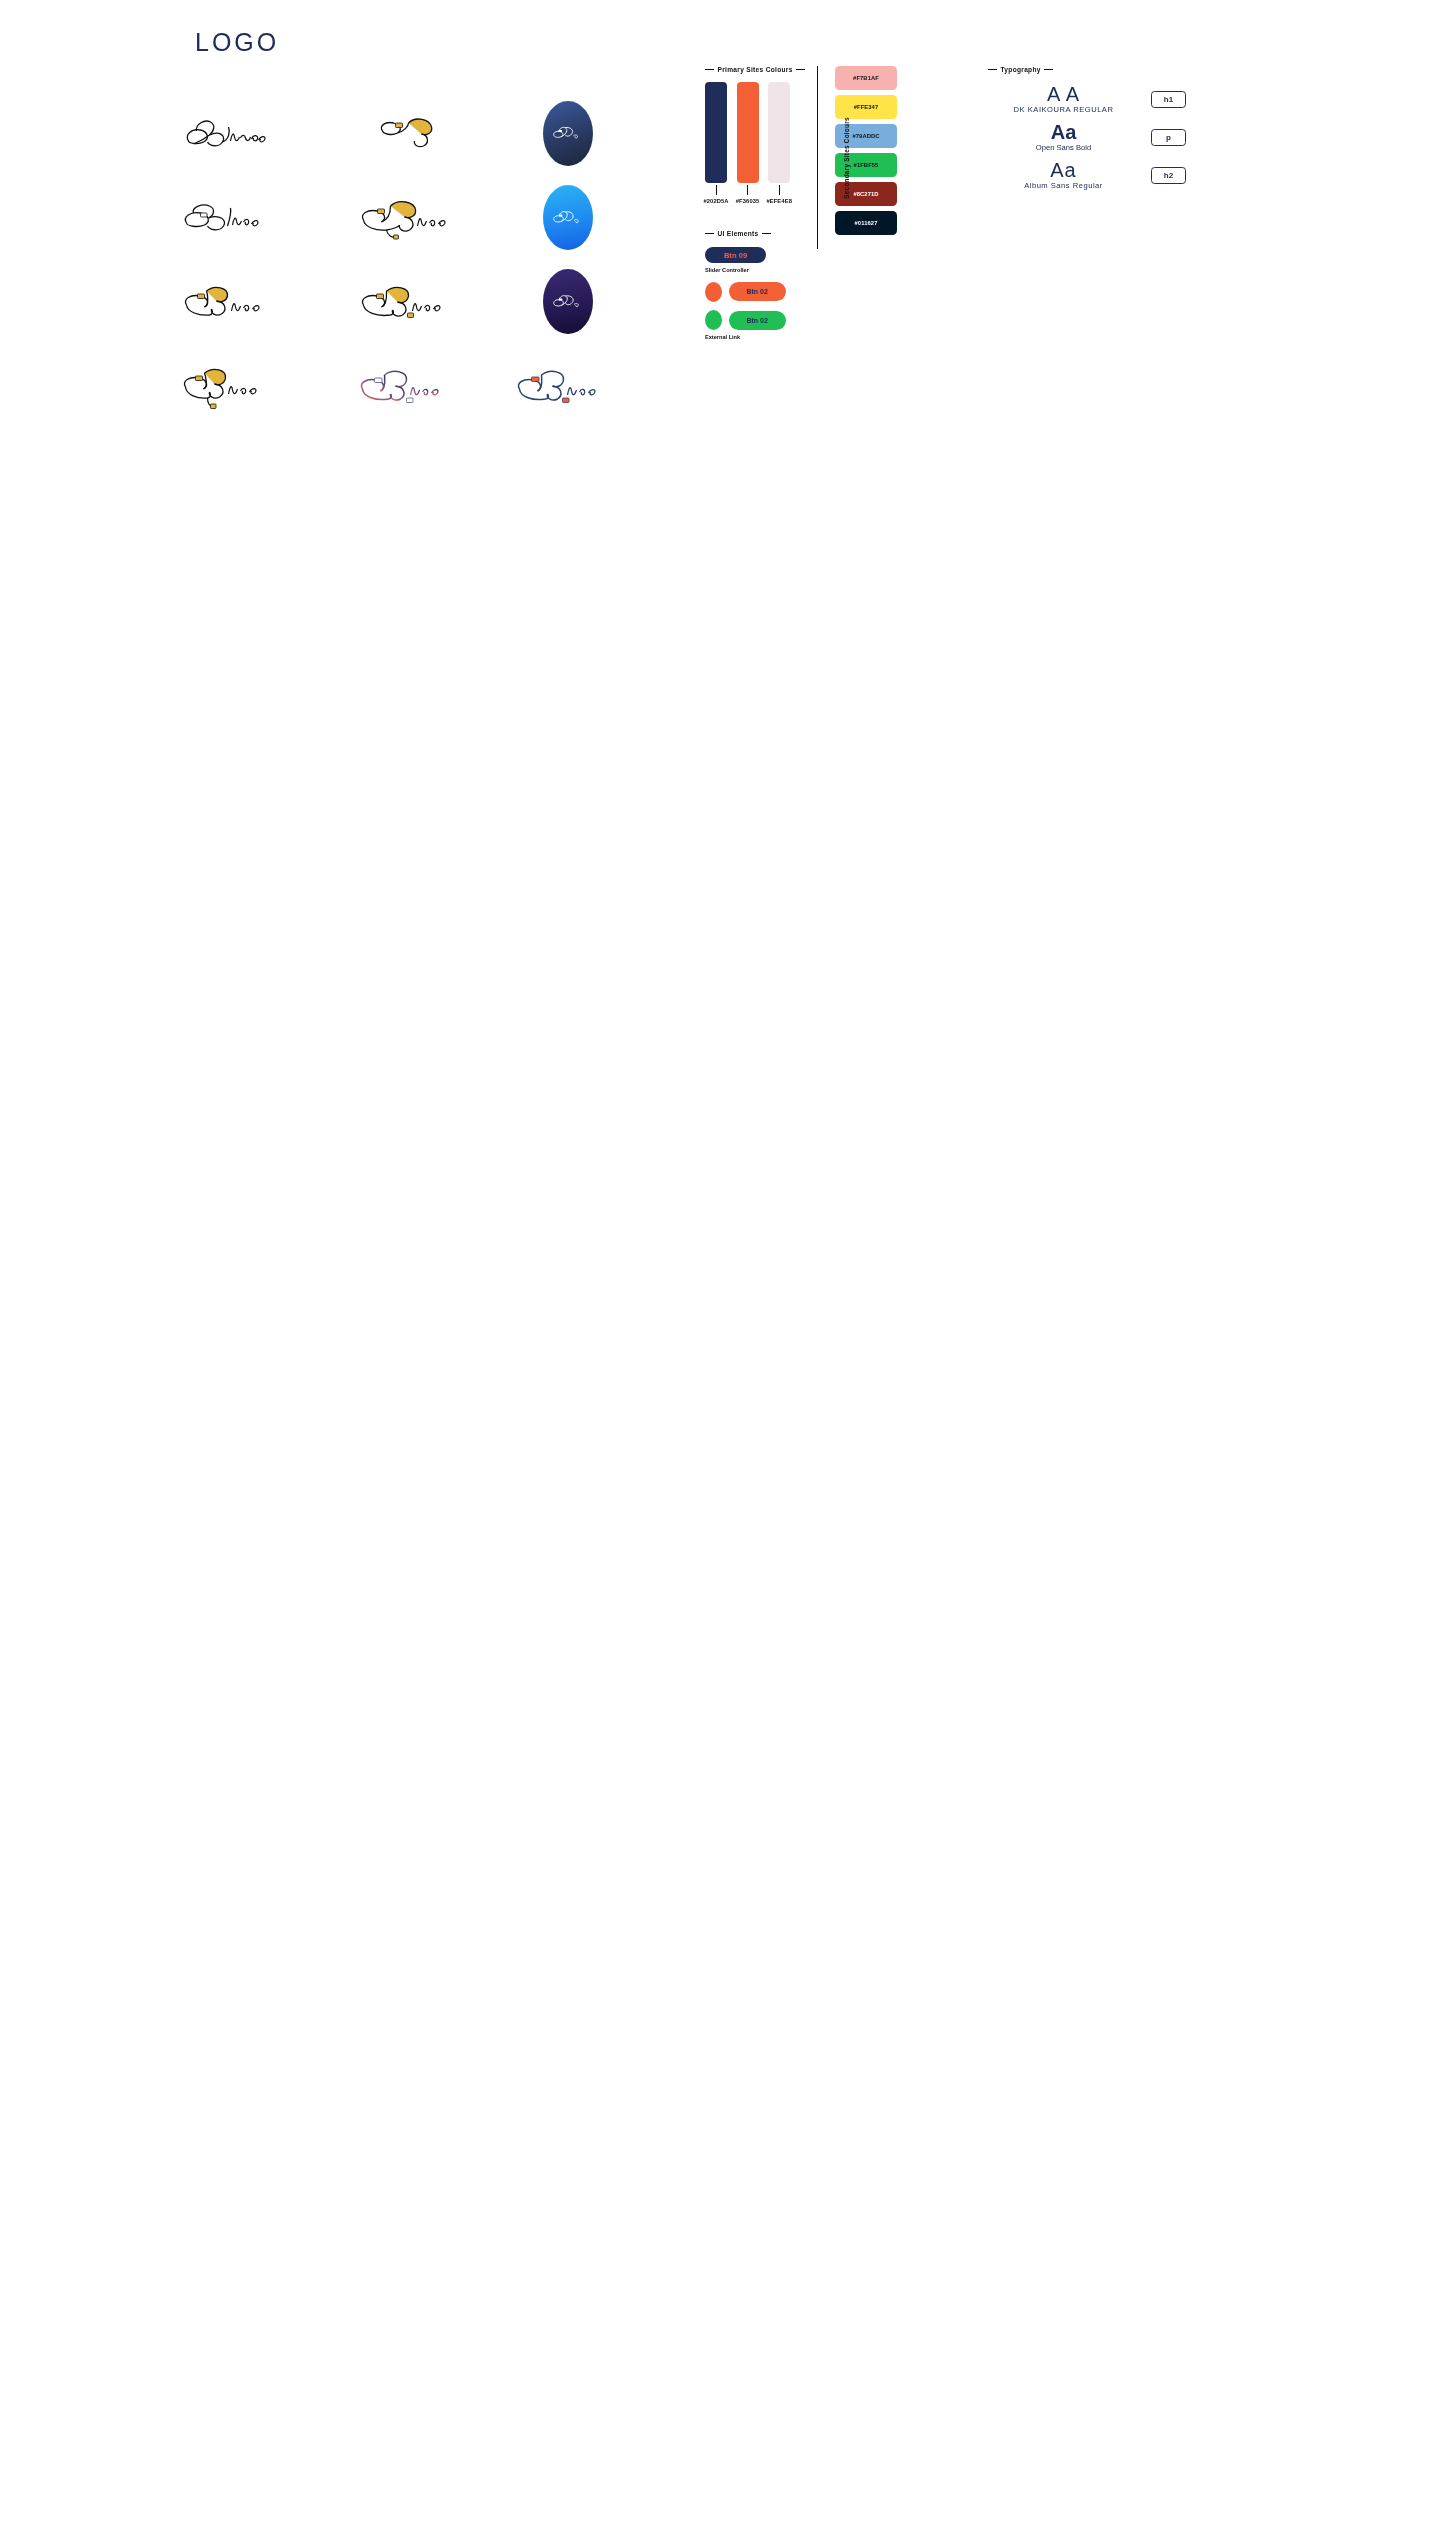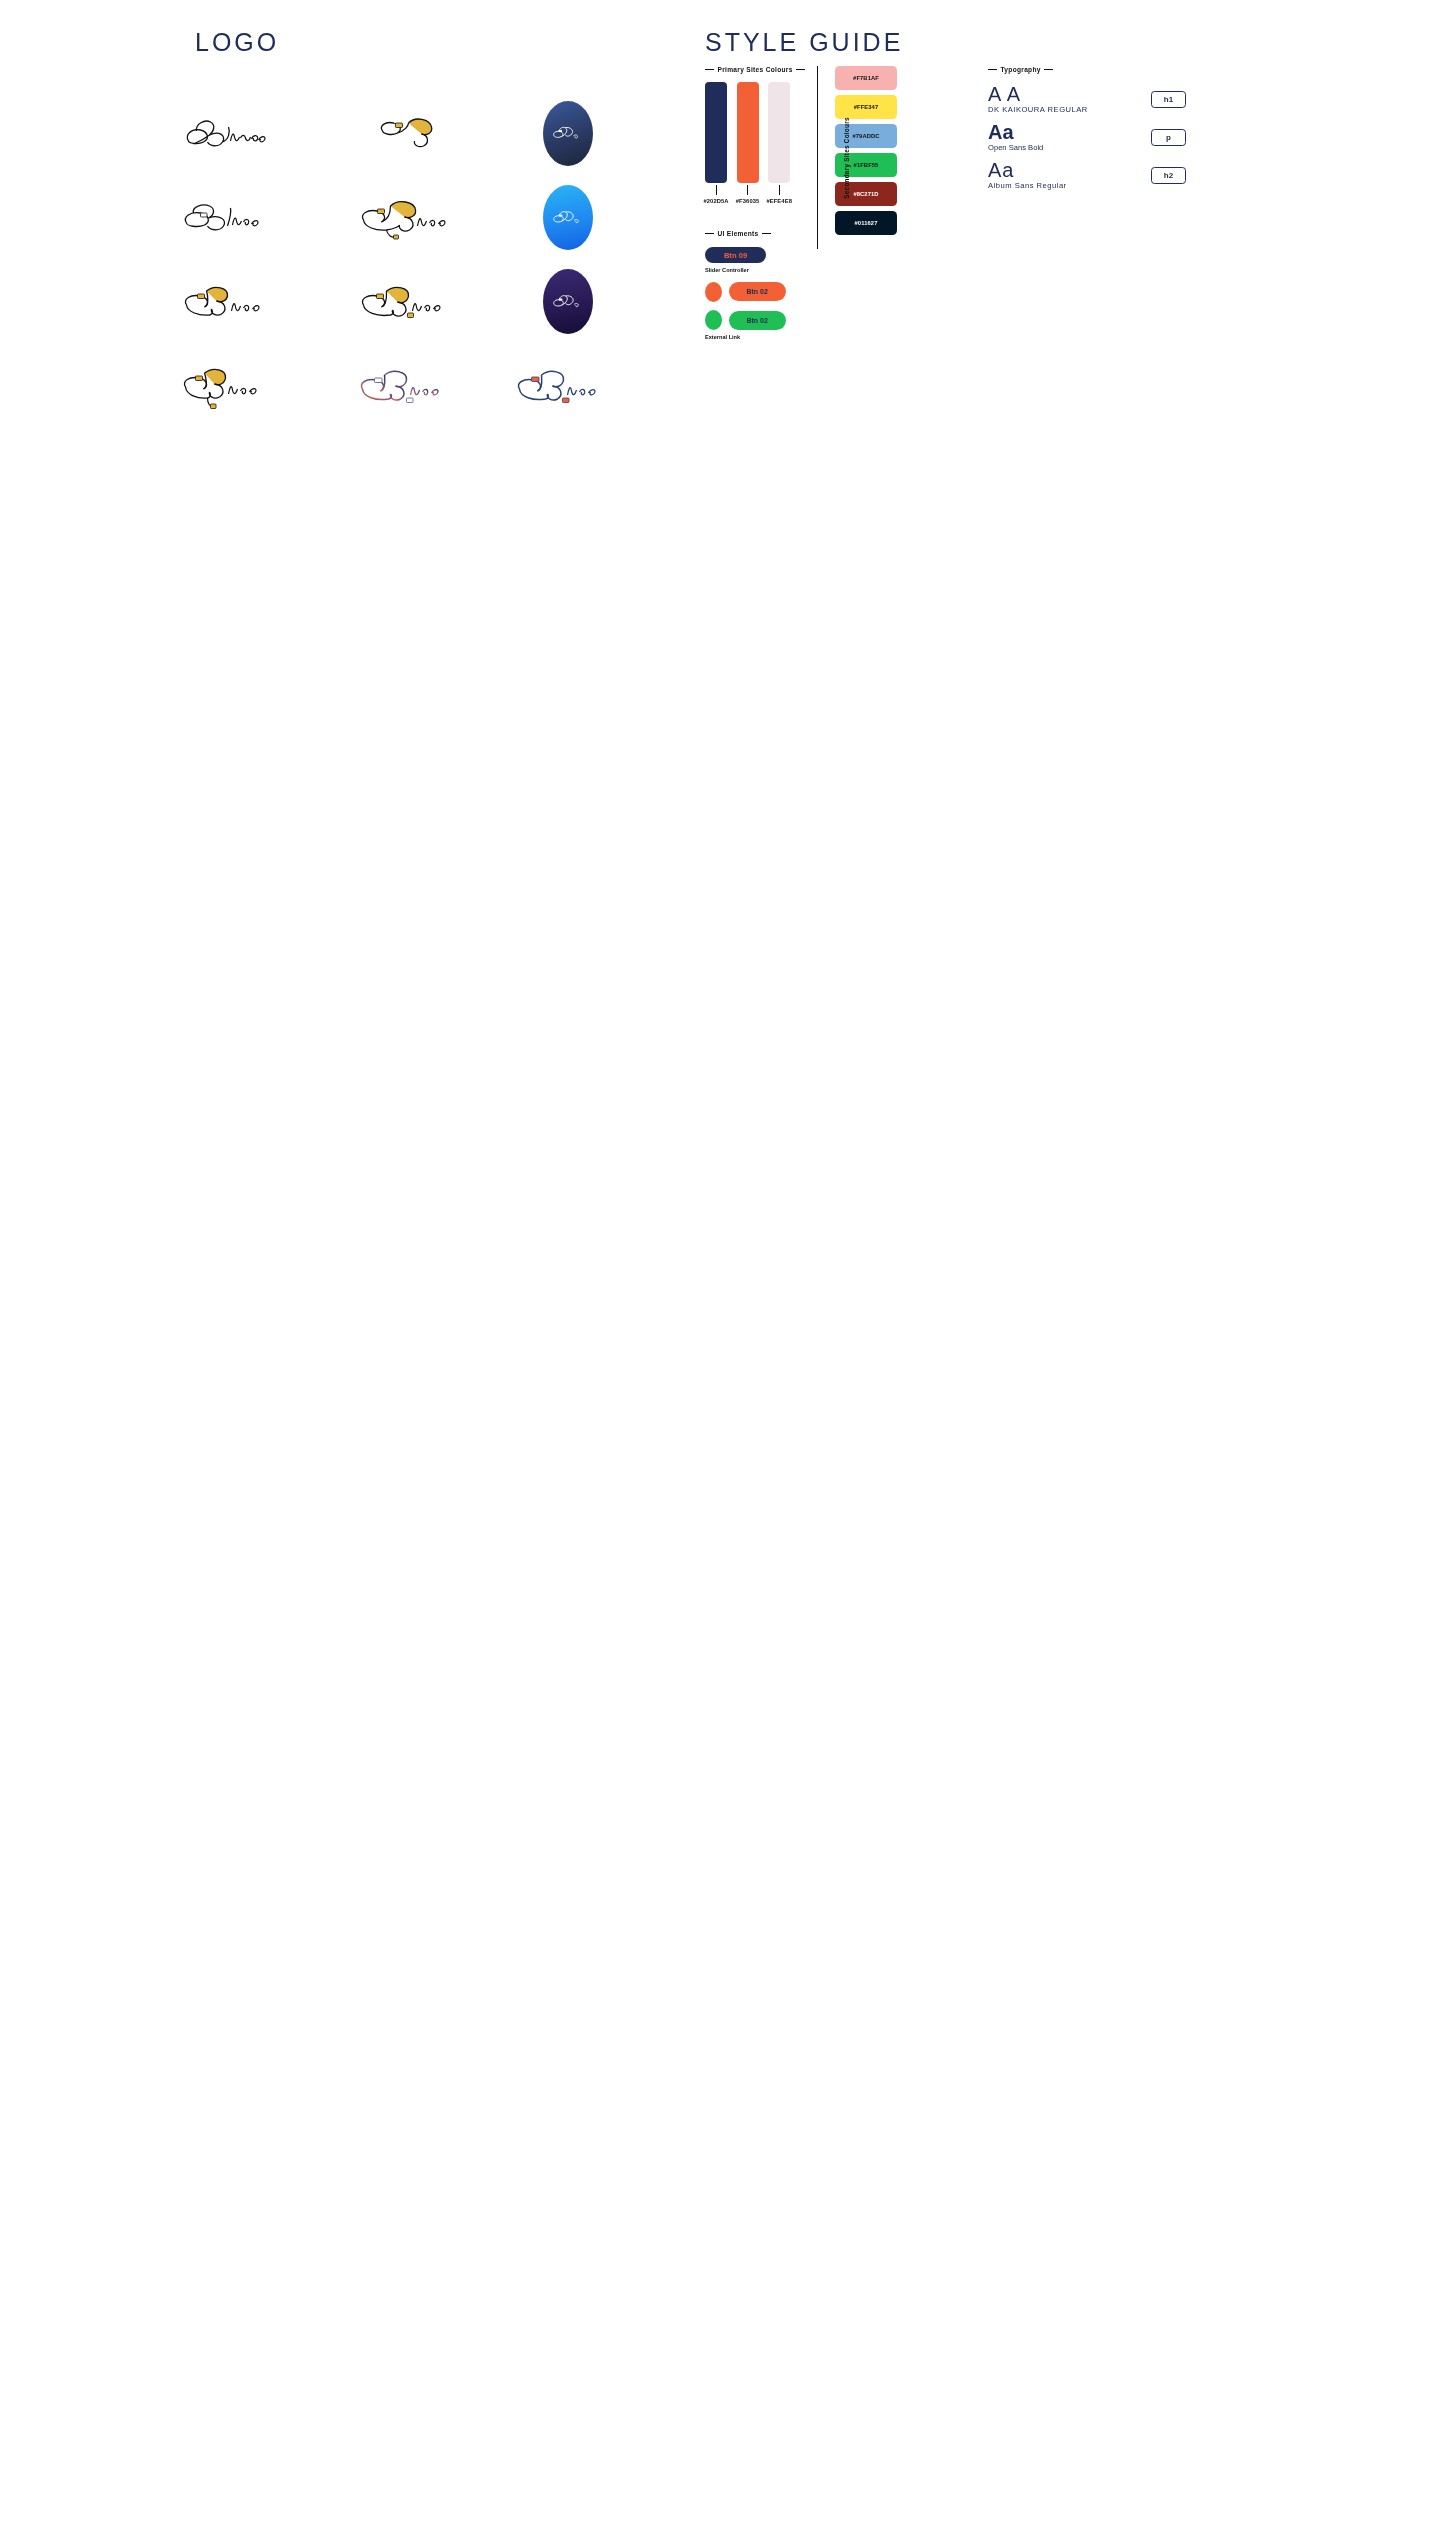--- a/index.html
+++ b/index.html
@@ -72,21 +72,21 @@
   .btn-pill { border-radius: 20px; display:flex; align-items:center; justify-content:center; font-weight: bold; }
   .btn01 { width: 61px; height: 16px; background: #202D5A; color:#F36035; font-size: 7.6px; margin-top: 10px; }
   .ui-caption { font-size: 5.6px; font-weight: bold; color:#111; margin-top: 4px; }
   .ui-row { display:flex; align-items:center; gap: 6.6px; margin-top: 8.6px; }
   .dot { width: 17px; height: 20px; border-radius: 50%; }
   .btn02a { width: 57px; height: 18.7px; background:#F36035; color:#202D5A; font-size:7px; }
   .btn02b { width: 57px; height: 18.7px; background:#1FBF55; color:#202D5A; font-size:7px; }
 
   .typo-block { position: absolute; left: 283px; top: 38px; }
   .typo-row { display:flex; align-items:center; gap: 12px; margin-bottom: 8px; }
-  .typo-text { width: 151px; }
+  .typo-text { width: 151px; text-align: center; }
   .typo-big { font-size: 20px; color:#202D5A; line-height: 1.0; letter-spacing: 1px;}
   .typo-big.b { font-weight: bold; letter-spacing: 0px; }
   .typo-name { font-size: 7.6px; color:#202D5A; letter-spacing: 0.5px; margin-top:1px;}
   .typo-name.b { font-weight: normal; letter-spacing: 0; }
   .tag {
     width: 35px; height: 17px; border: 1.1px solid #202D5A; border-radius: 3.5px;
     display:flex; align-items:center; justify-content:center;
     font-size: 8px; font-weight: bold; color:#202D5A;
   }
 
@@ -271,21 +271,20 @@
           <path d="M110 62 C112 50 116 40 118 54 C120 64 124 64 128 52" fill="none" stroke="#2B4272" stroke-width="2.6"></path>
           <path d="M134 56 C138 48 146 50 144 58 C142 64 136 62 138 56" fill="none" stroke="#2B4272" stroke-width="2.6"></path>
           <path d="M152 58 C158 48 168 50 164 58 C160 64 152 62 156 56" fill="none" stroke="#2B4272" stroke-width="2.6"></path>
           <rect x="38" y="26" width="15" height="9" rx="1.4" fill="#F36035" stroke="#2B4272" stroke-width="1.6"></rect>
           <rect x="100" y="68" width="13" height="9" rx="1.4" fill="#F36035" stroke="#2B4272" stroke-width="1.6"></rect>
         </svg>
       </div>
     </div>
 
     <div class="style-section">
-      <div class="section-title sg-title">STYLE GUIDE</div>
 
       <div class="primary-block">
         <div class="sg-label">
           <span class="dash"></span>
           <span>Primary Sites Colours</span>
           <span class="dash"></span>
         </div>
         <div class="swatch-row">
           <div class="pswatch" style="background:#202D5A"></div>
           <div class="pswatch" style="background:#F36035"></div>

